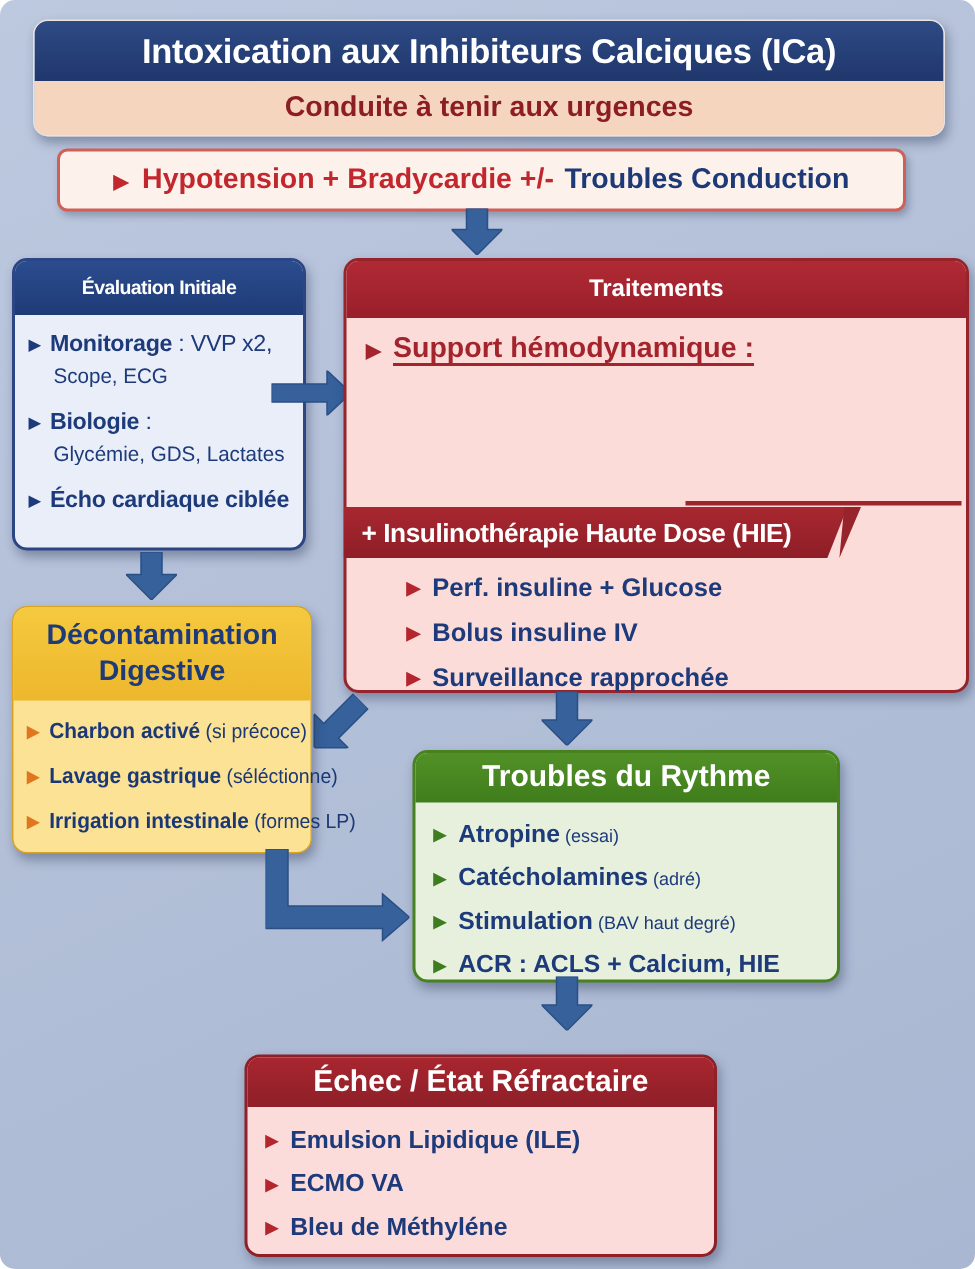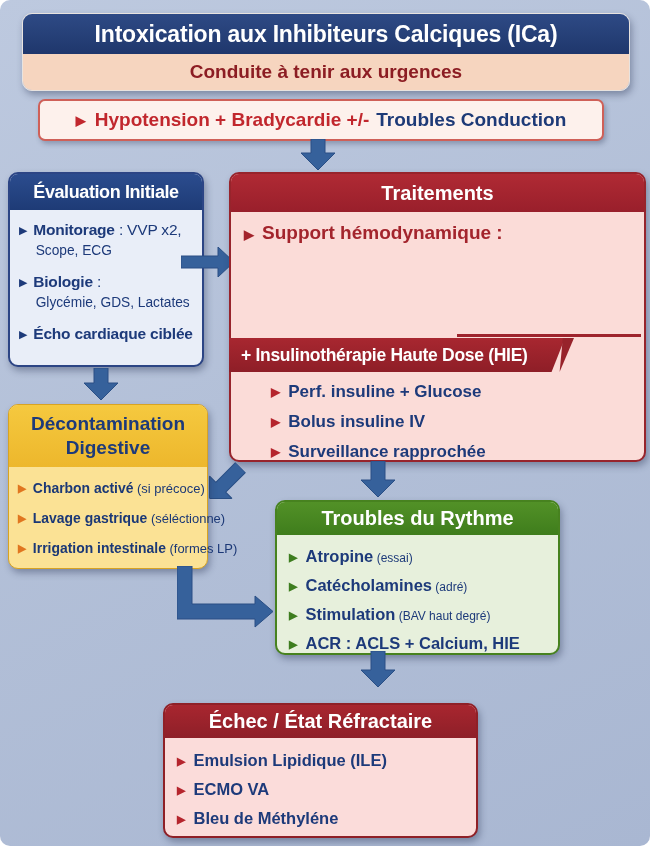--- a/index.html
+++ b/index.html
@@ -16,32 +16,32 @@
   .hdr-sub{height:36px;background:#f6d5bf;color:#8c1d23;font-size:19px;font-weight:bold;display:flex;align-items:center;justify-content:center;}
 
   
   .trigger{position:absolute;left:38px;top:99px;width:562px;height:38px;background:#fdf1ec;border:2px solid #cf6058;border-radius:7px;box-shadow:2px 3px 5px rgba(35,45,75,.3);display:flex;align-items:center;justify-content:center;font-size:19px;font-weight:bold;white-space:nowrap;}
   .trigger .blt{color:#c1272d;font-size:13px;margin-right:9px;}
   .trigger .red{color:#c1272d;margin-right:7px;}
   .trigger .navy{color:#1d3a77;}
 
   
   .eval{left:8px;top:172px;width:192px;height:191px;background:#e9eef8;border:2px solid #2c4585;}
-  .eval .hd{height:36px;background:linear-gradient(#2b4c8e,#1e3b76);font-size:18px;line-height:36px;letter-spacing:-0.4px;}
+  .eval .hd{height:36px;background:linear-gradient(#2b4c8e,#1e3b76);font-size:13px;line-height:36px;letter-spacing:-0.4px;}
   .eval .bd{padding:11px 4px 0 9px;color:#1d3a7a;}
   .eval .li{white-space:nowrap;font-size:15.5px;letter-spacing:-0.2px;}
   .eval .li .blt{font-size:11px;margin-right:6px;vertical-align:1px;}
   .eval .l2{padding-left:17px;font-size:14px;margin-top:3px;white-space:nowrap;transform:scaleX(.98);transform-origin:0 50%;}
   .eval .gap{height:15px;}
 
   
   .trait{left:229px;top:172px;width:413px;height:286px;background:#fbdcd8;border:2px solid #97242c;}
-  .trait .hd{height:38px;background:linear-gradient(#b02a34,#991f2b);font-size:20px;line-height:38px;}
+  .trait .hd{height:38px;background:linear-gradient(#b02a34,#991f2b);font-size:16px;line-height:38px;}
   .support{margin:10px 0 0 13px;color:#a3242c;font-size:19px;font-weight:bold;white-space:nowrap;}
-  .support .txt{text-underline-offset:4px;text-decoration-thickness:1.5px;}
+  .support .txt{text-decoration:underline;text-underline-offset:4px;text-decoration-thickness:1.5px;}
   .support .blt{font-size:13px;margin-right:8px;}
   .sub-list{margin:14px 0 0 40px;color:#1d3a7a;}
   .sub-list .li{font-size:17.5px;font-weight:bold;margin-bottom:11px;white-space:nowrap;}
   .sub-list .li .blt{color:#b5252d;font-size:12px;margin-right:8px;vertical-align:1px;}
   .sub-list .li .rest{font-weight:normal;}
   .hie-line{position:absolute;left:226px;top:160px;width:184px;height:2.5px;background:#9e242d;}
   .hie-banner{position:absolute;left:-2px;top:164px;width:336px;height:34px;background:linear-gradient(#a82730,#8e1e27);color:#fff;font-size:17.5px;font-weight:bold;line-height:34px;padding-left:12px;box-sizing:border-box;clip-path:polygon(0 0,100% 0,96% 100%,0 100%);white-space:nowrap;letter-spacing:-0.3px;}
   .hie-fold{position:absolute;left:327px;top:164px;width:16px;height:34px;background:#97232b;clip-path:polygon(30% 0,100% 0,10% 100%);}
   .hie-list{position:absolute;left:40px;top:208px;color:#1d3a7a;}
   .hie-list .li{font-size:17px;font-weight:bold;margin-bottom:10px;white-space:nowrap;}

